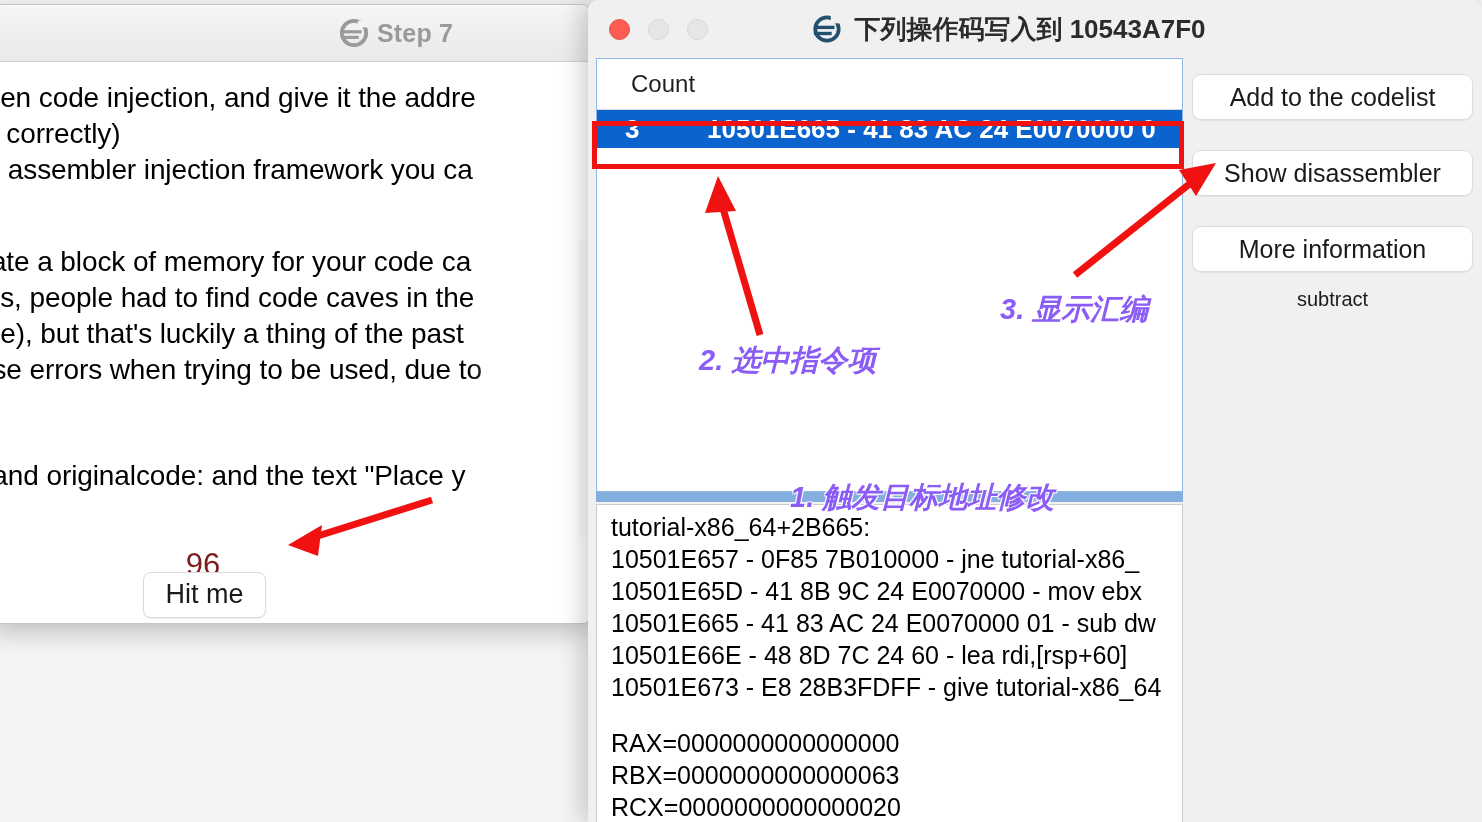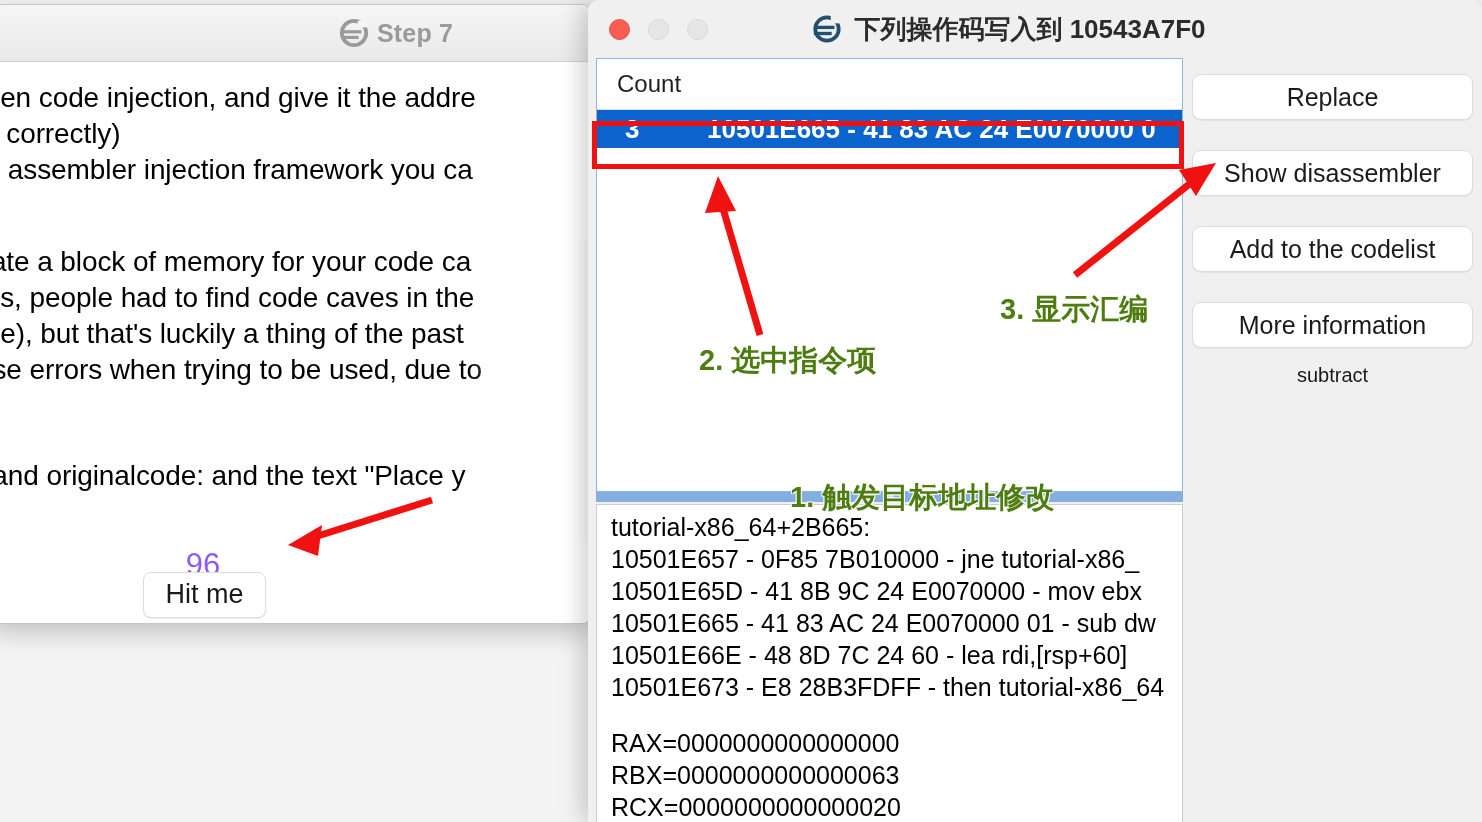--- a/index.html
+++ b/index.html
@@ -100,21 +100,21 @@
     background: linear-gradient(to right, rgba(255,255,255,0) 0%, rgba(255,255,255,0.75) 45%, rgba(255,255,255,0.97) 100%);
     pointer-events: none;
   }
   #hit-value {
     position: absolute;
     left: 157px;
     top: 485px;
     width: 110px;
     text-align: center;
     font-size: 31px;
-    color: #8b5cf6;
+    color: #7f1d1d;
   }
   .mac-btn {
     position: absolute;
     background: #ffffff;
     border: 1px solid #dcdcdc;
     border-radius: 8px;
     box-shadow: 0 1px 1px rgba(0,0,0,0.07);
     font-size: 27px;
     color: #1a1a1a;
     text-align: center;
@@ -185,21 +185,21 @@
   #list-header {
     display: flex;
     height: 50px;
     border-bottom: 1px solid #d9d9d9;
     background: #ffffff;
     align-items: center;
   }
   .col-head {
     font-size: 24px;
     color: #1f1f1f;
-    padding-left: 20px;
+    padding-left: 34px;
     box-sizing: border-box;
   }
   #col-count { width: 110px; }
   #col-instruction { flex: 1; border-left: 1px solid #cfcfcf; height: 34px; line-height: 34px; padding-left: 12px;}
   #list-rows { position: relative; }
   #row-selected {
     display: flex;
     align-items: center;
     height: 38px;
     background: #0b63ce;
@@ -282,22 +282,23 @@
   }
 
   
   #annot {
     position: absolute;
     inset: 0;
     pointer-events: none;
   }
   .annot-text {
     position: absolute;
-    color: #4d7c0f;
+    color: #8b5cf6;
     font-weight: bold;
+    font-style: italic;
     font-size: 29px;
     white-space: nowrap;
     text-shadow: 1px 1px 0 rgba(255,255,255,0.9), -1px -1px 0 rgba(255,255,255,0.9),
                  1px -1px 0 rgba(255,255,255,0.9), -1px 1px 0 rgba(255,255,255,0.9);
   }
   #annot-1 { left: 790px; top: 478px; }
   #annot-2 { left: 699px; top: 341px; }
   #annot-3 { left: 1000px; top: 290px; }
   #red-box {
     position: absolute;
@@ -384,31 +385,30 @@
   <div id="splitter">
     <div id="splitter-knob"></div>
   </div>
 
   <div id="disasm-panel">
     <div class="dis-line">tutorial-x86_64+2B665:</div>
     <div class="dis-line">10501E657 - 0F85 7B010000 - jne tutorial-x86_</div>
     <div class="dis-line">10501E65D - 41 8B 9C 24 E0070000  - mov ebx</div>
     <div class="dis-line">10501E665 - 41 83 AC 24 E0070000 01 - sub dw</div>
     <div class="dis-line">10501E66E - 48 8D 7C 24 60  - lea rdi,[rsp+60]</div>
-    <div class="dis-line">10501E673 - E8 28B3FDFF - then tutorial-x86_64</div>
+    <div class="dis-line">10501E673 - E8 28B3FDFF - give tutorial-x86_64</div>
     <div class="dis-gap"></div>
     <div class="dis-line">RAX=0000000000000000</div>
     <div class="dis-line">RBX=0000000000000063</div>
     <div class="dis-line">RCX=0000000000000020</div>
   </div>
 
   <div id="btn-column">
-    <button class="ce-btn">Replace</button>
+    <button class="ce-btn">Add to the codelist</button>
     <button class="ce-btn">Show disassembler</button>
-    <button class="ce-btn">Add to the codelist</button>
     <button class="ce-btn">More information</button>
     <span id="subtract-label">subtract</span>
   </div>
 
 </div>
 
 <div id="annot">
   <div id="red-box"></div>
 
   <svg width="1482" height="822" style="position:absolute;left:0;top:0">

